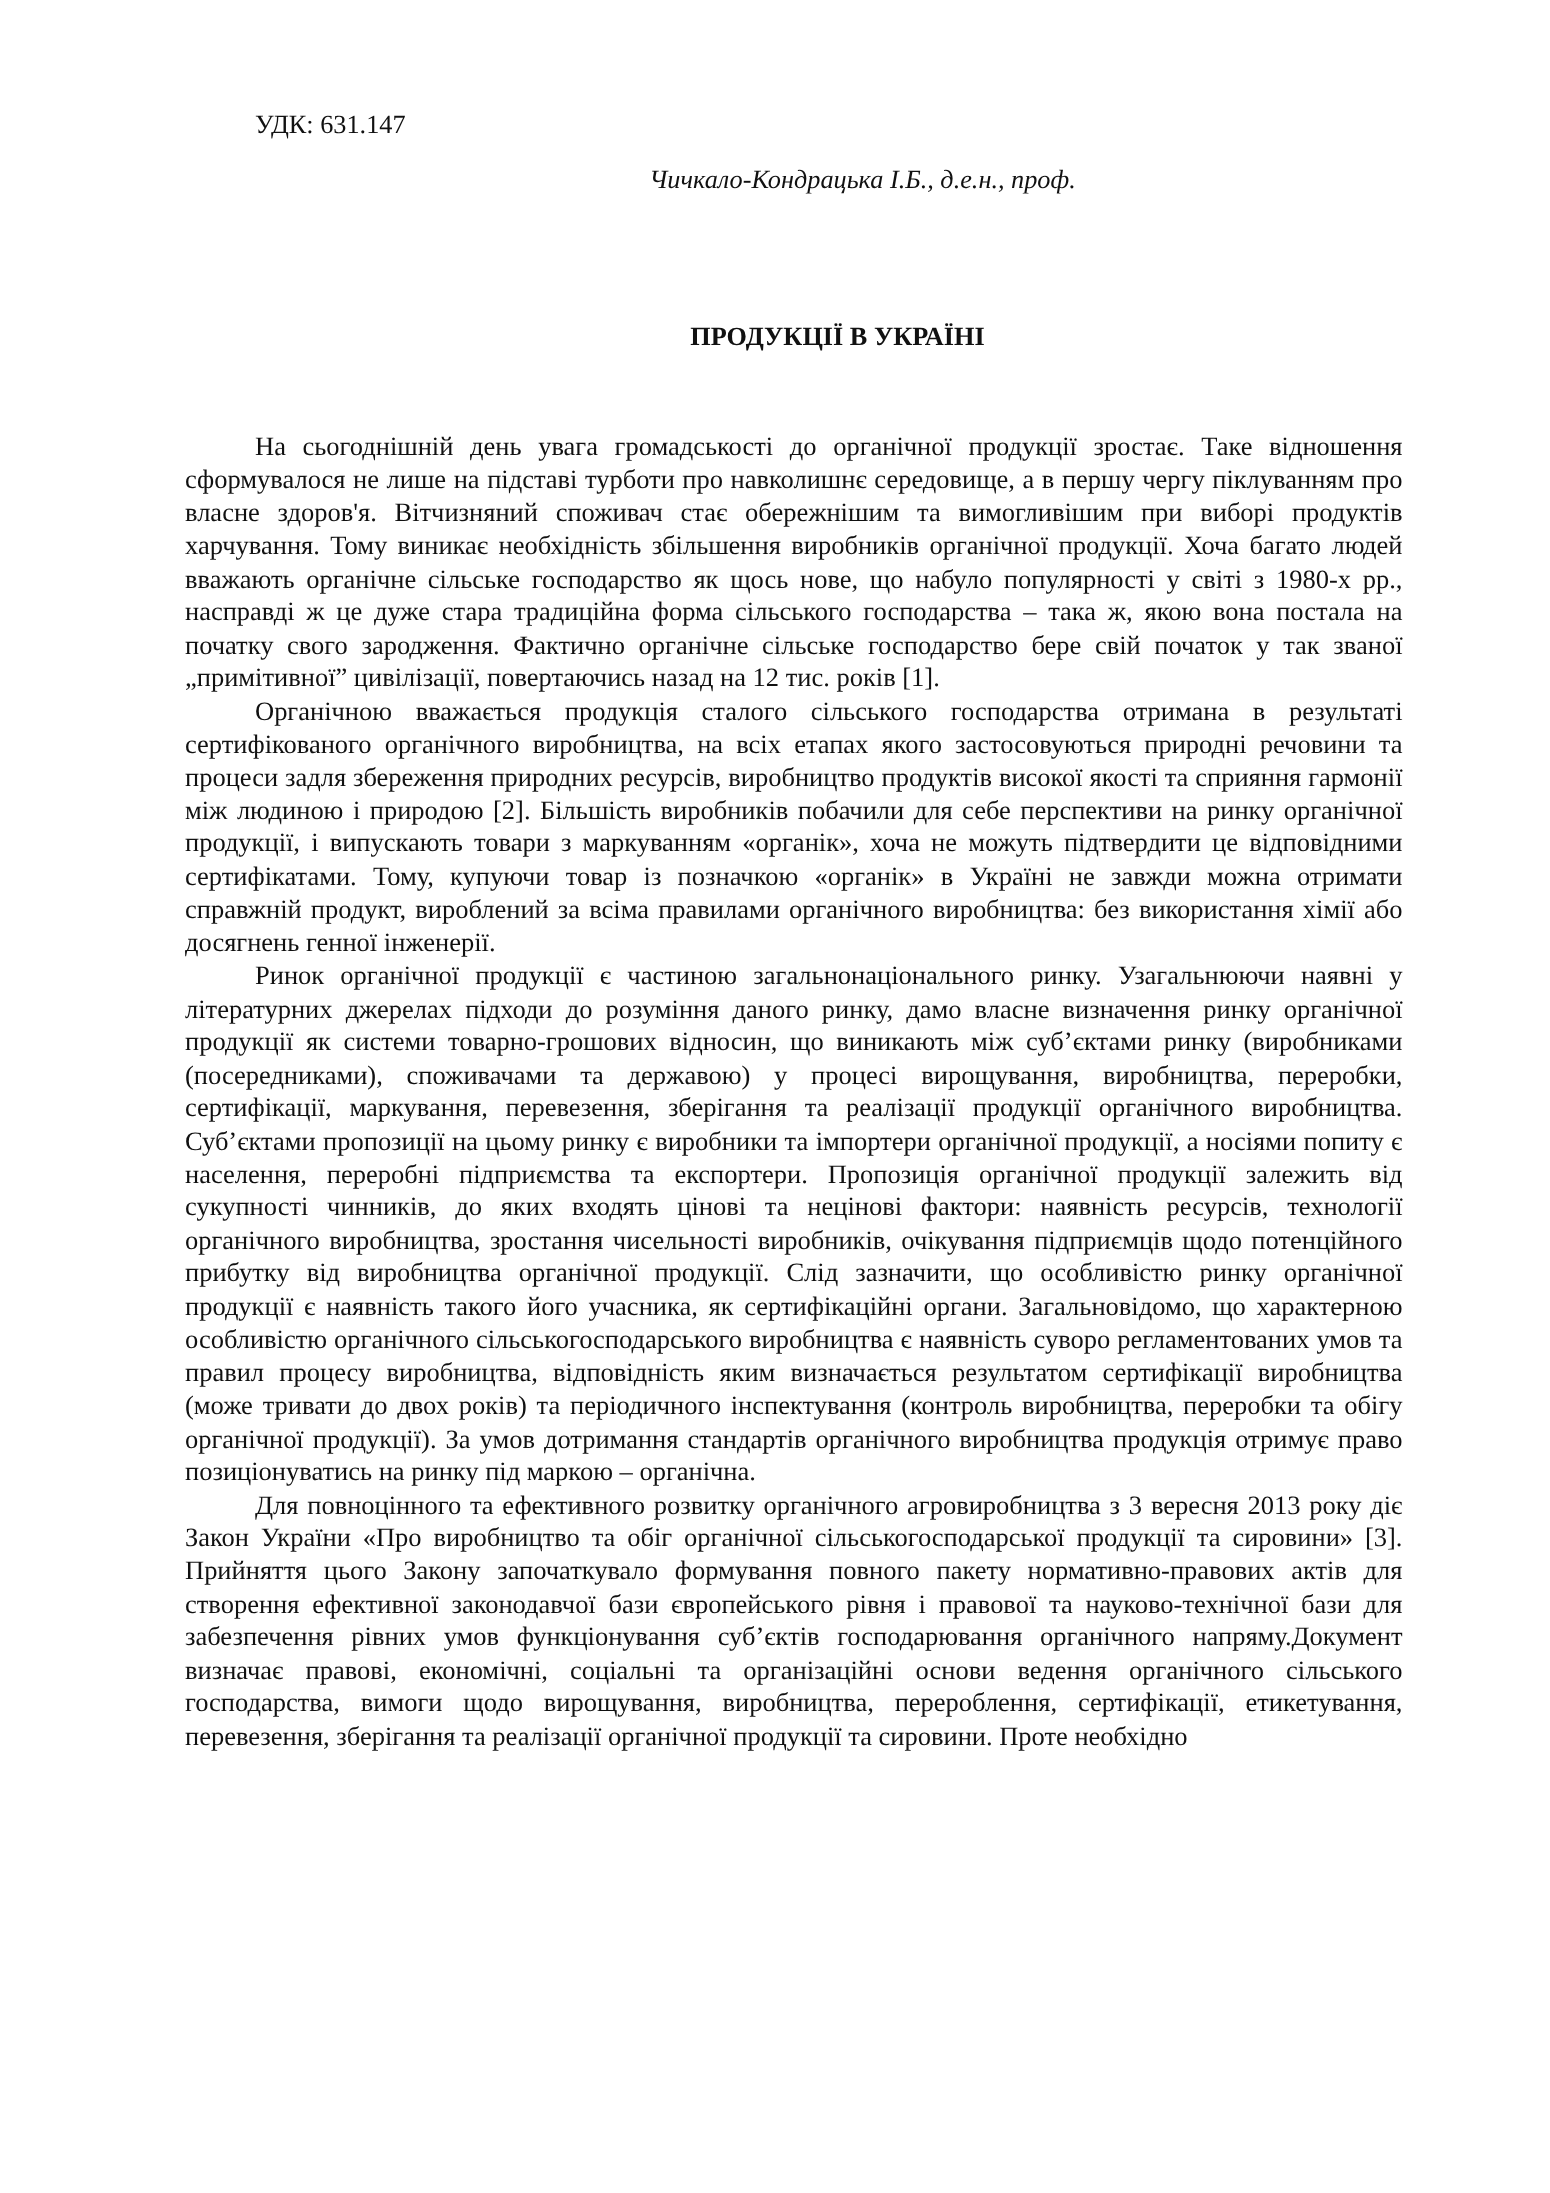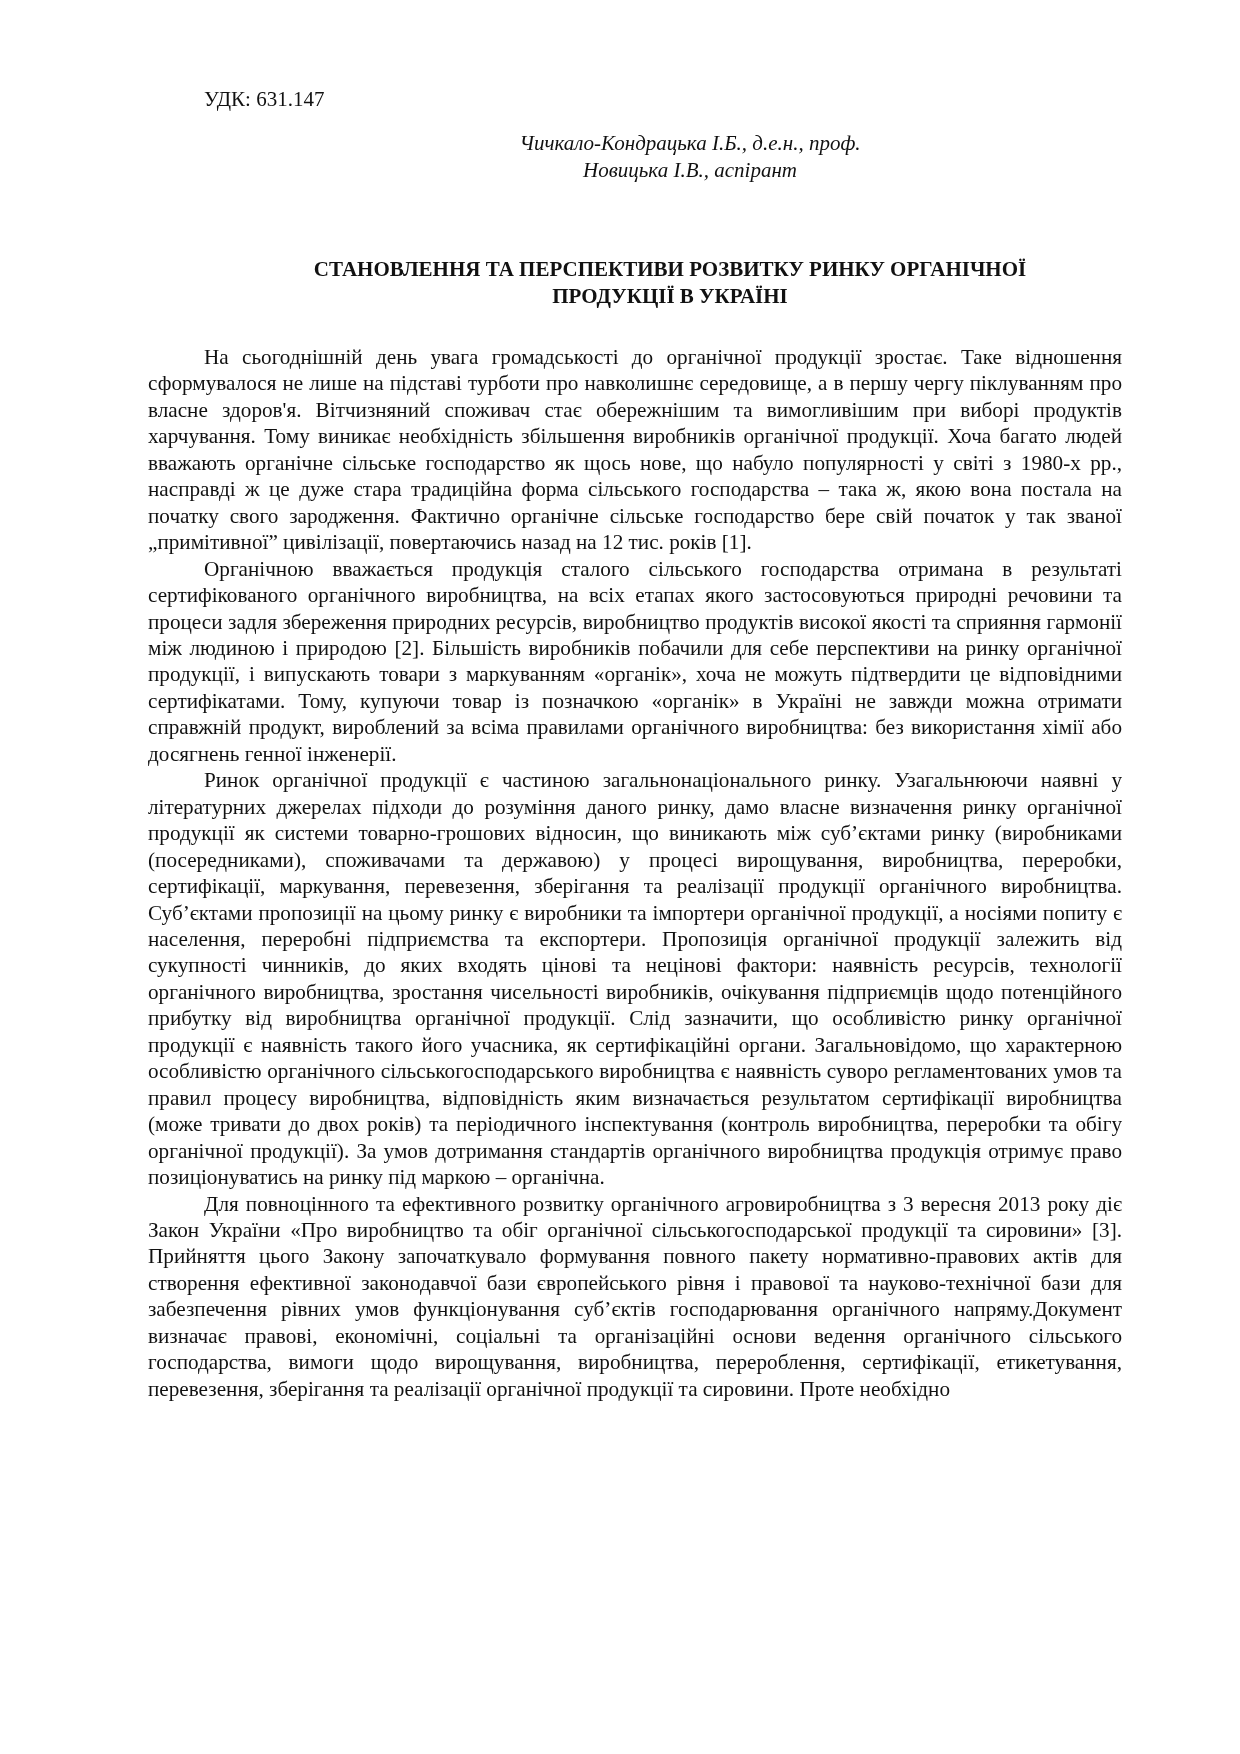--- a/index.html
+++ b/index.html
@@ -66,25 +66,23 @@
   </style>
 </head>
 <body>
 
 <div class="page">
 
   <div class="udk">УДК: 631.147</div>
 
   <div class="authors">
     <div>Чичкало-Кондрацька І.Б., д.е.н., проф.</div>
-    <div>Новицька І.В., аспірант</div>
   </div>
 
   <div class="title">
-    <div>СТАНОВЛЕННЯ ТА ПЕРСПЕКТИВИ РОЗВИТКУ РИНКУ ОРГАНІЧНОЇ</div>
     <div>ПРОДУКЦІЇ В УКРАЇНІ</div>
   </div>
 
   <div class="body-text">
     <p>На сьогоднішній день увага громадськості до органічної продукції зростає. Таке відношення сформувалося не лише на підставі турботи  про навколишнє середовище, а в першу чергу піклуванням про власне здоров'я. Вітчизняний споживач стає обережнішим та вимогливішим при виборі продуктів харчування. Тому виникає необхідність  збільшення виробників органічної продукції. Хоча багато людей вважають органічне сільське господарство як щось нове, що набуло популярності у світі з 1980-х рр., насправді ж це дуже стара традиційна форма сільського господарства – така ж, якою вона постала на початку свого зародження. Фактично органічне сільське господарство бере свій початок у так званої „примітивної” цивілізації, повертаючись назад на 12 тис. років [1].</p>
     <p>Органічною вважається продукція сталого сільського господарства отримана в результаті сертифікованого органічного виробництва, на всіх етапах якого застосовуються природні речовини та процеси задля збереження природних ресурсів, виробництво продуктів високої якості та сприяння гармонії між людиною і природою [2].  Більшість виробників побачили для себе перспективи на ринку органічної продукції, і випускають товари з маркуванням «органік», хоча не можуть підтвердити це відповідними сертифікатами. Тому, купуючи товар із позначкою «органік» в Україні не завжди можна отримати справжній продукт, вироблений за всіма правилами органічного виробництва: без використання хімії або досягнень генної інженерії.</p>
     <p>Ринок органічної продукції є частиною загальнонаціонального ринку. Узагальнюючи наявні у літературних джерелах підходи до розуміння даного ринку, дамо власне визначення ринку органічної продукції як системи товарно-грошових відносин, що виникають між суб’єктами ринку (виробниками (посередниками), споживачами та державою) у процесі вирощування, виробництва, переробки, сертифікації, маркування, перевезення, зберігання та реалізації продукції органічного виробництва. Суб’єктами пропозиції на цьому ринку є виробники та імпортери органічної продукції, а носіями попиту є населення, переробні підприємства та експортери. Пропозиція органічної продукції залежить від сукупності чинників, до яких входять цінові та нецінові фактори: наявність ресурсів, технології органічного виробництва, зростання чисельності виробників, очікування підприємців щодо потенційного прибутку від виробництва органічної продукції. Слід зазначити, що особливістю ринку органічної продукції є наявність такого його учасника, як сертифікаційні органи. Загальновідомо, що характерною особливістю органічного сільськогосподарського виробництва є наявність суворо регламентованих умов та правил процесу виробництва, відповідність яким визначається результатом сертифікації виробництва (може тривати до двох років) та періодичного інспектування (контроль виробництва, переробки та обігу органічної продукції). За умов дотримання стандартів органічного виробництва продукція отримує право позиціонуватись на ринку під маркою – органічна.</p>
     <p>Для повноцінного та ефективного розвитку органічного агровиробництва з 3 вересня 2013 року діє Закон України «Про виробництво та обіг органічної сільськогосподарської продукції та сировини» [3]. Прийняття цього Закону започаткувало формування повного пакету нормативно-правових актів для створення ефективної законодавчої бази європейського рівня і правової та науково-технічної бази для забезпечення рівних умов функціонування суб’єктів господарювання органічного напряму.Документ визначає правові, економічні, соціальні та організаційні основи ведення органічного сільського господарства, вимоги щодо вирощування, виробництва, перероблення, сертифікації, етикетування, перевезення, зберігання та реалізації органічної продукції та сировини. Проте необхідно</p>
   </div>
 

